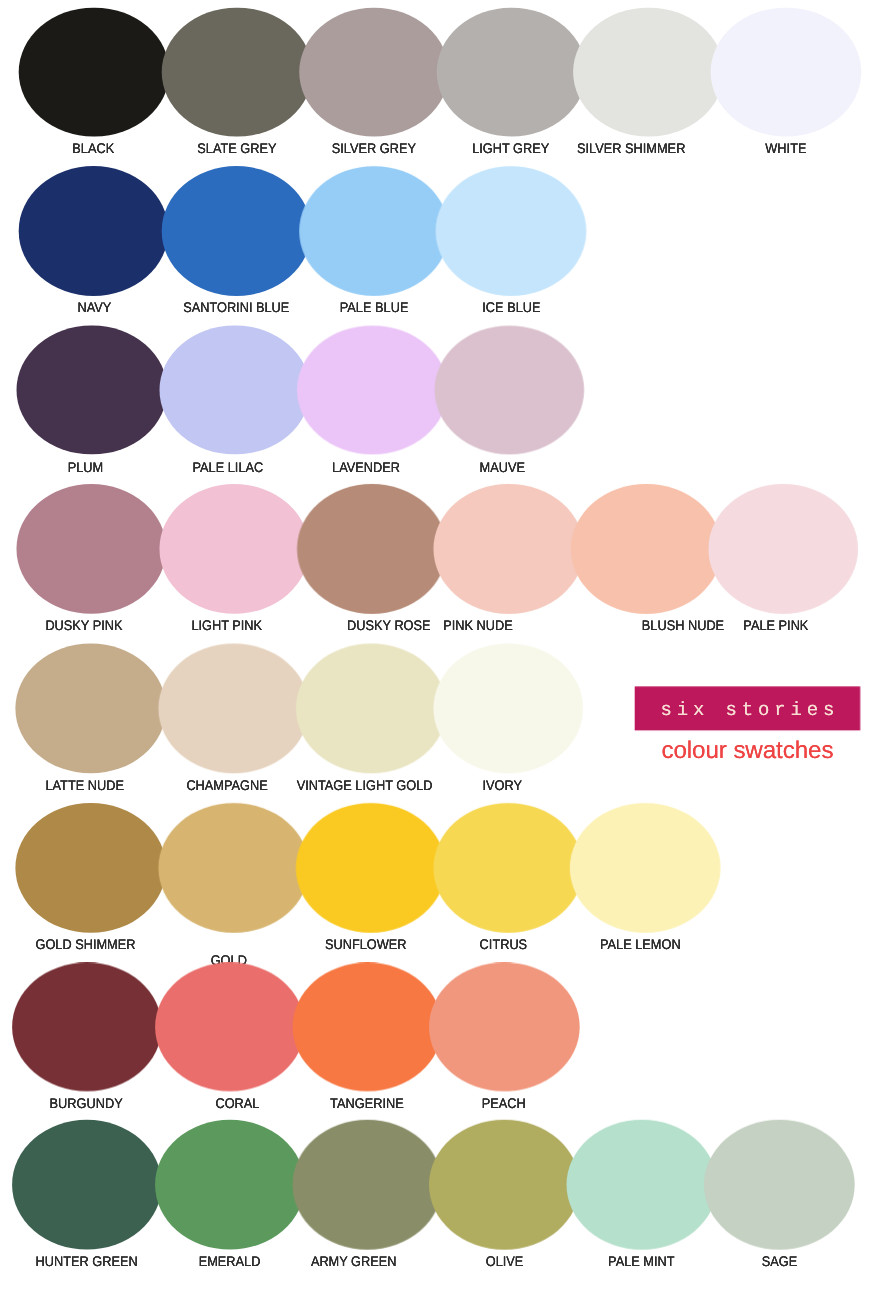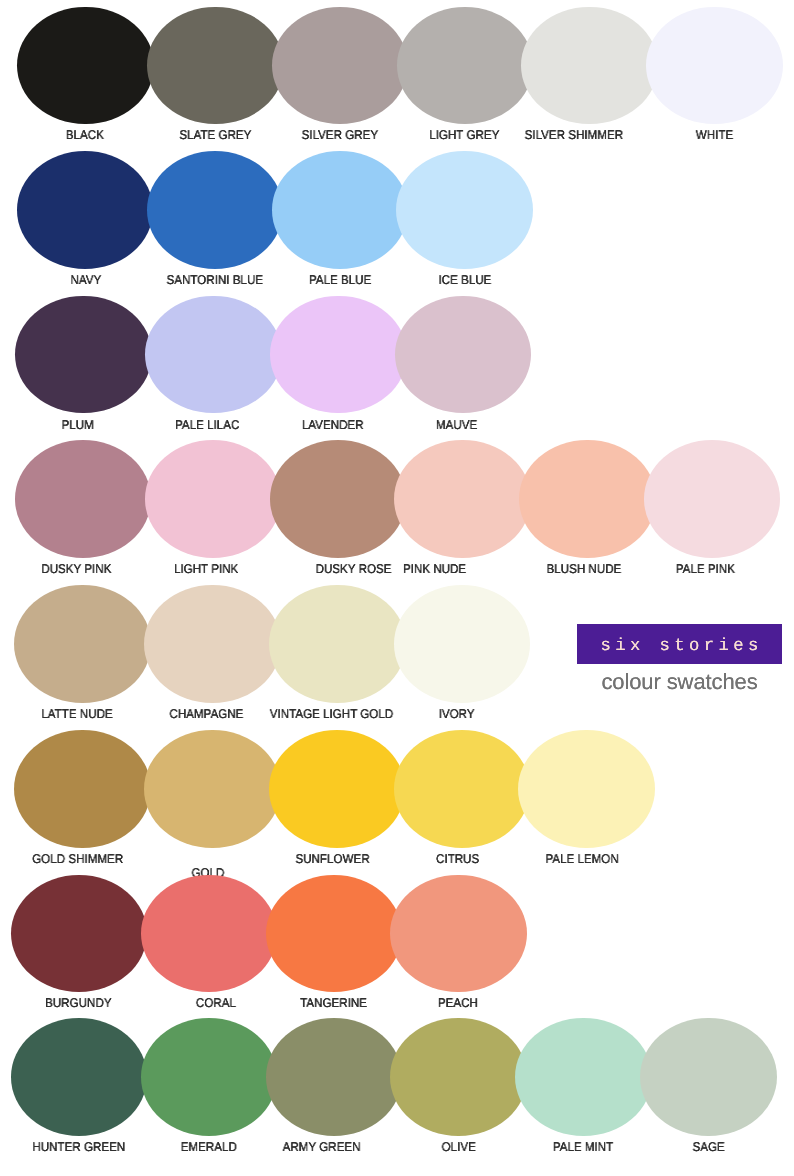--- a/index.html
+++ b/index.html
@@ -155,21 +155,21 @@
     <div class="swatch">
       <div class="swatch-dot" style="left: 269.5px; top: 440.2px; width: 136.5px; height: 117.8px; background: rgb(182, 139, 119);"></div>
       <div class="swatch-label" style="left:223.0px;top:563.0px;width:261px"><span>DUSKY ROSE</span></div>
     </div>
     <div class="swatch">
       <div class="swatch-dot" style="left: 394.3px; top: 440.2px; width: 136.5px; height: 117.8px; background: rgb(245, 201, 190);"></div>
       <div class="swatch-label" style="left:347.8px;top:563.0px;width:173px"><span>PINK NUDE</span></div>
     </div>
     <div class="swatch">
       <div class="swatch-dot" style="left: 519.1px; top: 440.2px; width: 136.5px; height: 117.8px; background: rgb(248, 193, 171);"></div>
-      <div class="swatch-label" style="left:456px;top:563.0px;width:256px"><span>BLUSH NUDE</span></div>
+      <div class="swatch-label" style="left:493px;top:563.0px;width:256px"><span>BLUSH NUDE</span></div>
     </div>
     <div class="swatch">
       <div class="swatch-dot" style="left: 643.9px; top: 440.2px; width: 136.5px; height: 117.8px; background: rgb(245, 219, 224);"></div>
       <div class="swatch-label" style="left:597.4px;top:563.0px;width:216.5px"><span>PALE PINK</span></div>
     </div>
   </div>
   <div class="swatch-row">
     <div class="swatch">
       <div class="swatch-dot" style="left: 14.4px; top: 585px; width: 136.5px; height: 117.8px; background: rgb(197, 173, 140);"></div>
       <div class="swatch-label" style="left:-31.6px;top:707.8px;width:216.5px"><span>LATTE NUDE</span></div>
@@ -247,18 +247,18 @@
     <div class="swatch">
       <div class="swatch-dot" style="left: 515.2px; top: 1018.4px; width: 136.5px; height: 117.8px; background: rgb(181, 224, 203);"></div>
       <div class="swatch-label" style="left:475.1px;top:1141.2px;width:216.5px"><span>PALE MINT</span></div>
     </div>
     <div class="swatch">
       <div class="swatch-dot" style="left: 640px; top: 1018.4px; width: 136.5px; height: 117.8px; background: rgb(197, 209, 194);"></div>
       <div class="swatch-label" style="left:599.9px;top:1141.2px;width:216.5px"><span>SAGE</span></div>
     </div>
   </div>
   <div id="brand">
-    <div id="brand-bar" style="background: #4c1d95;">
+    <div id="brand-bar" style="background: #be185d;">
       <div id="brand-title" style="color: rgb(247, 221, 210);">six stories</div>
     </div>
-    <div id="brand-sub" style="color: #737373;">colour swatches</div>
+    <div id="brand-sub" style="color: #ef4444;">colour swatches</div>
   </div>
 </div>
 
 </body></html>

